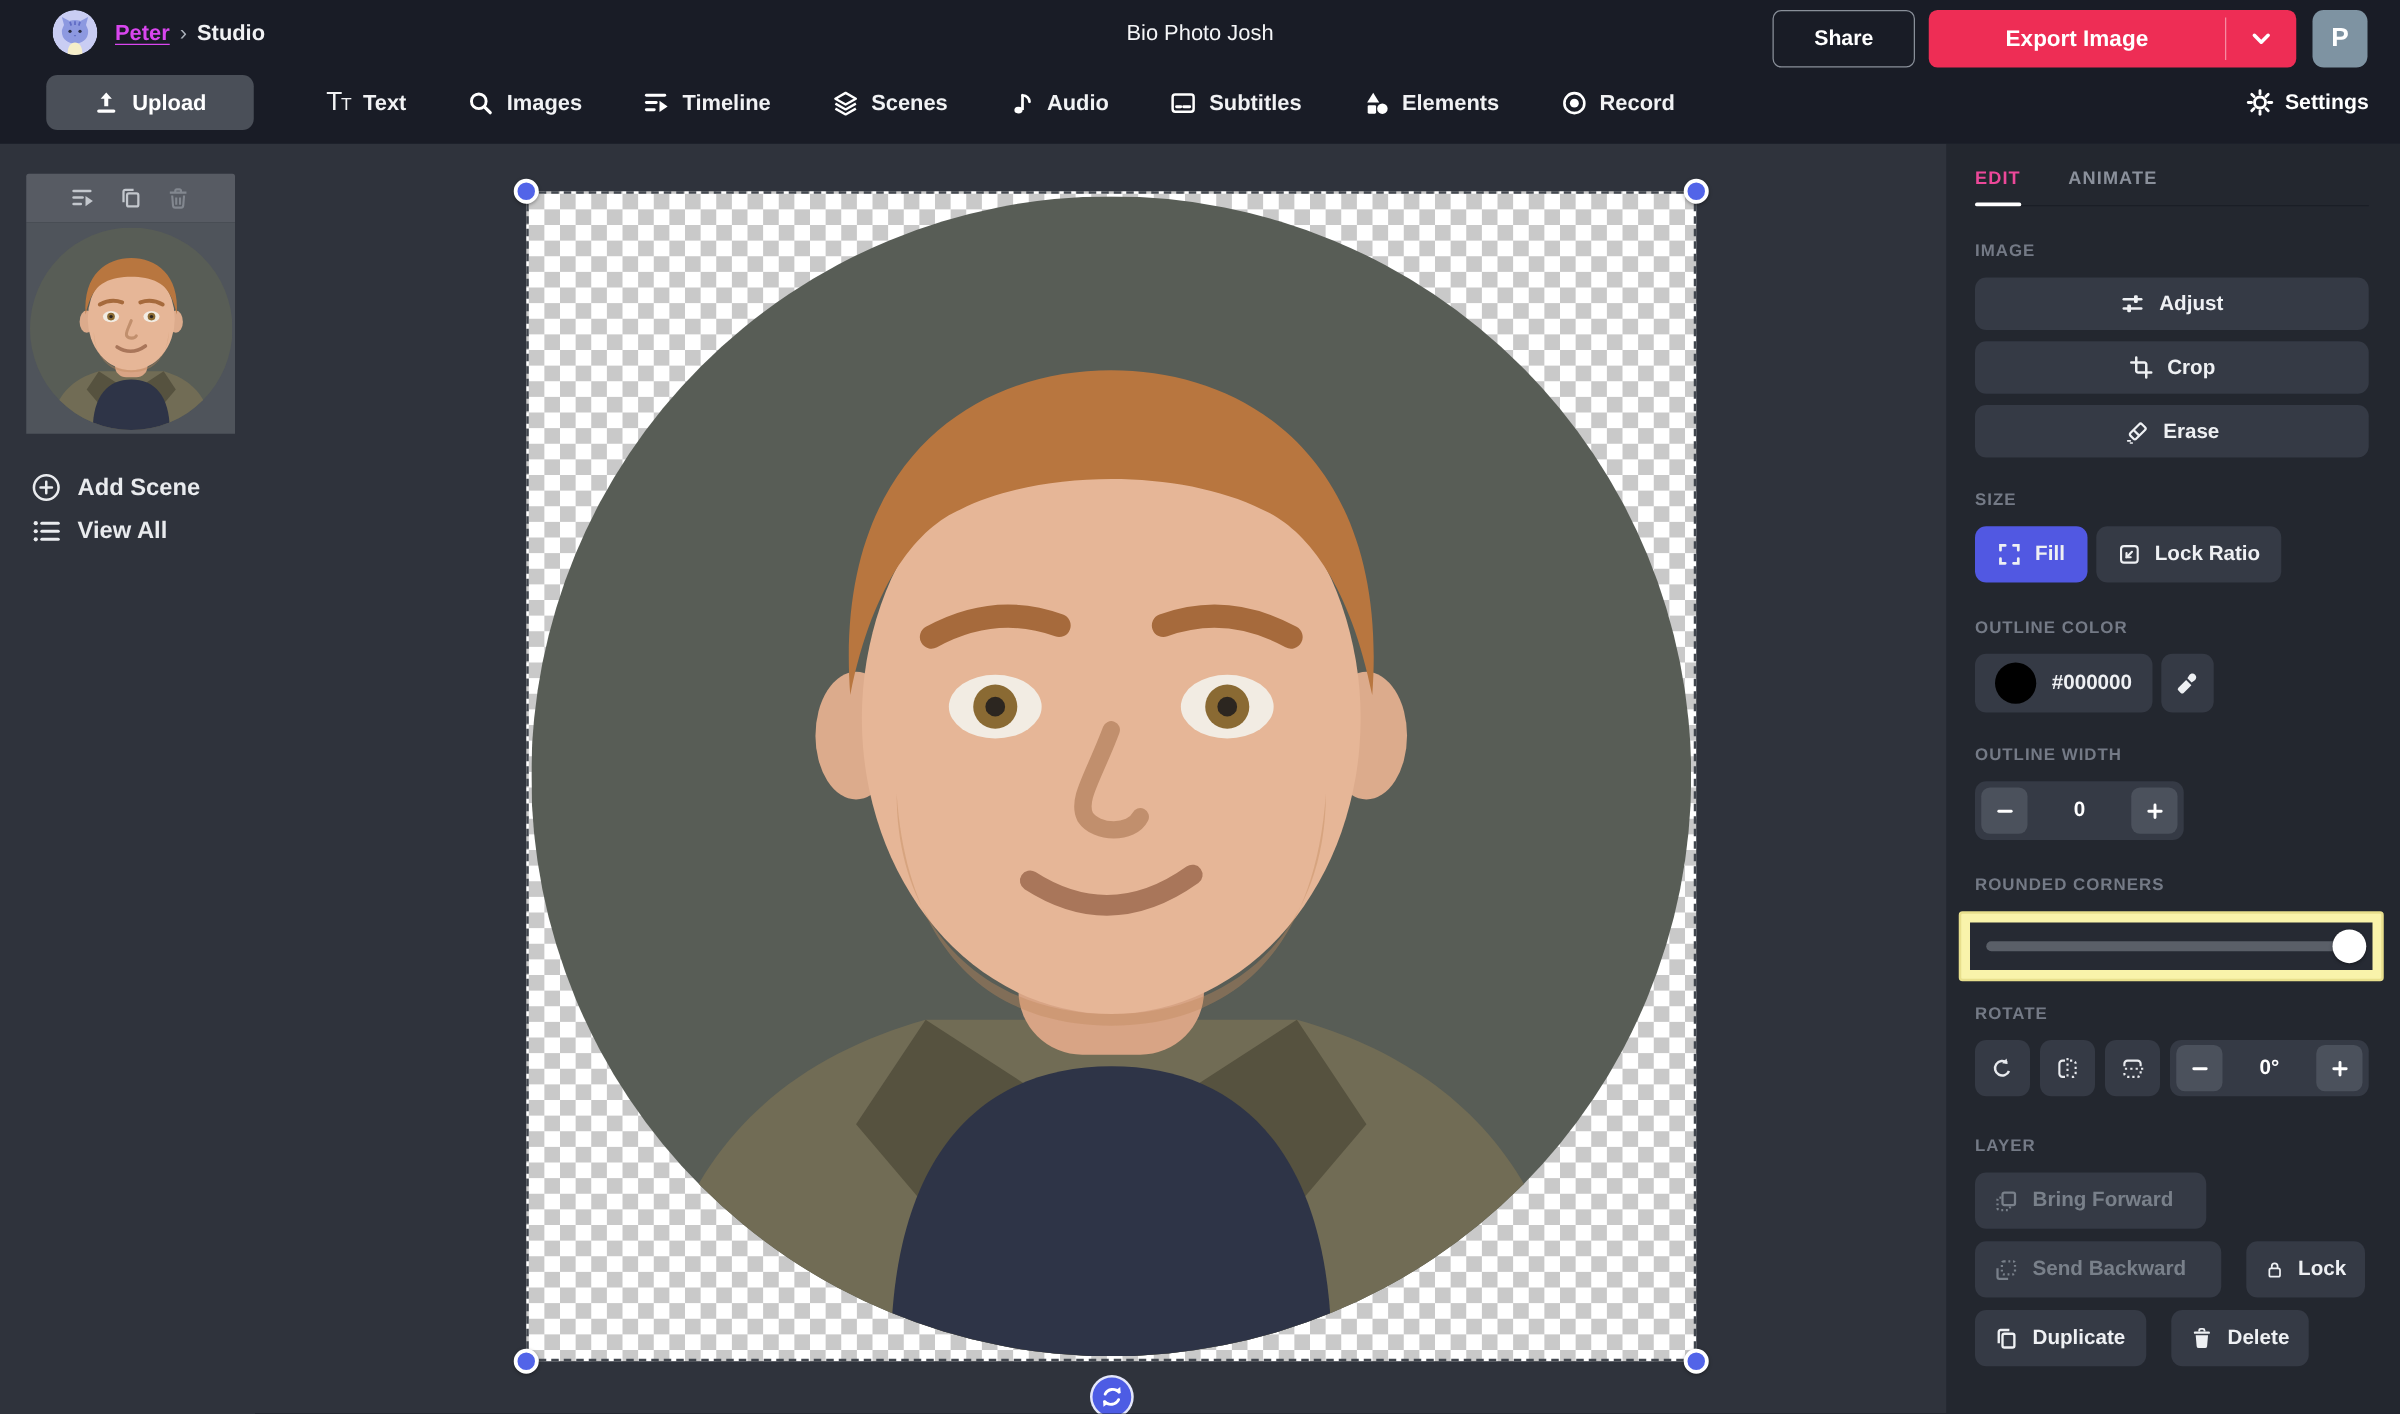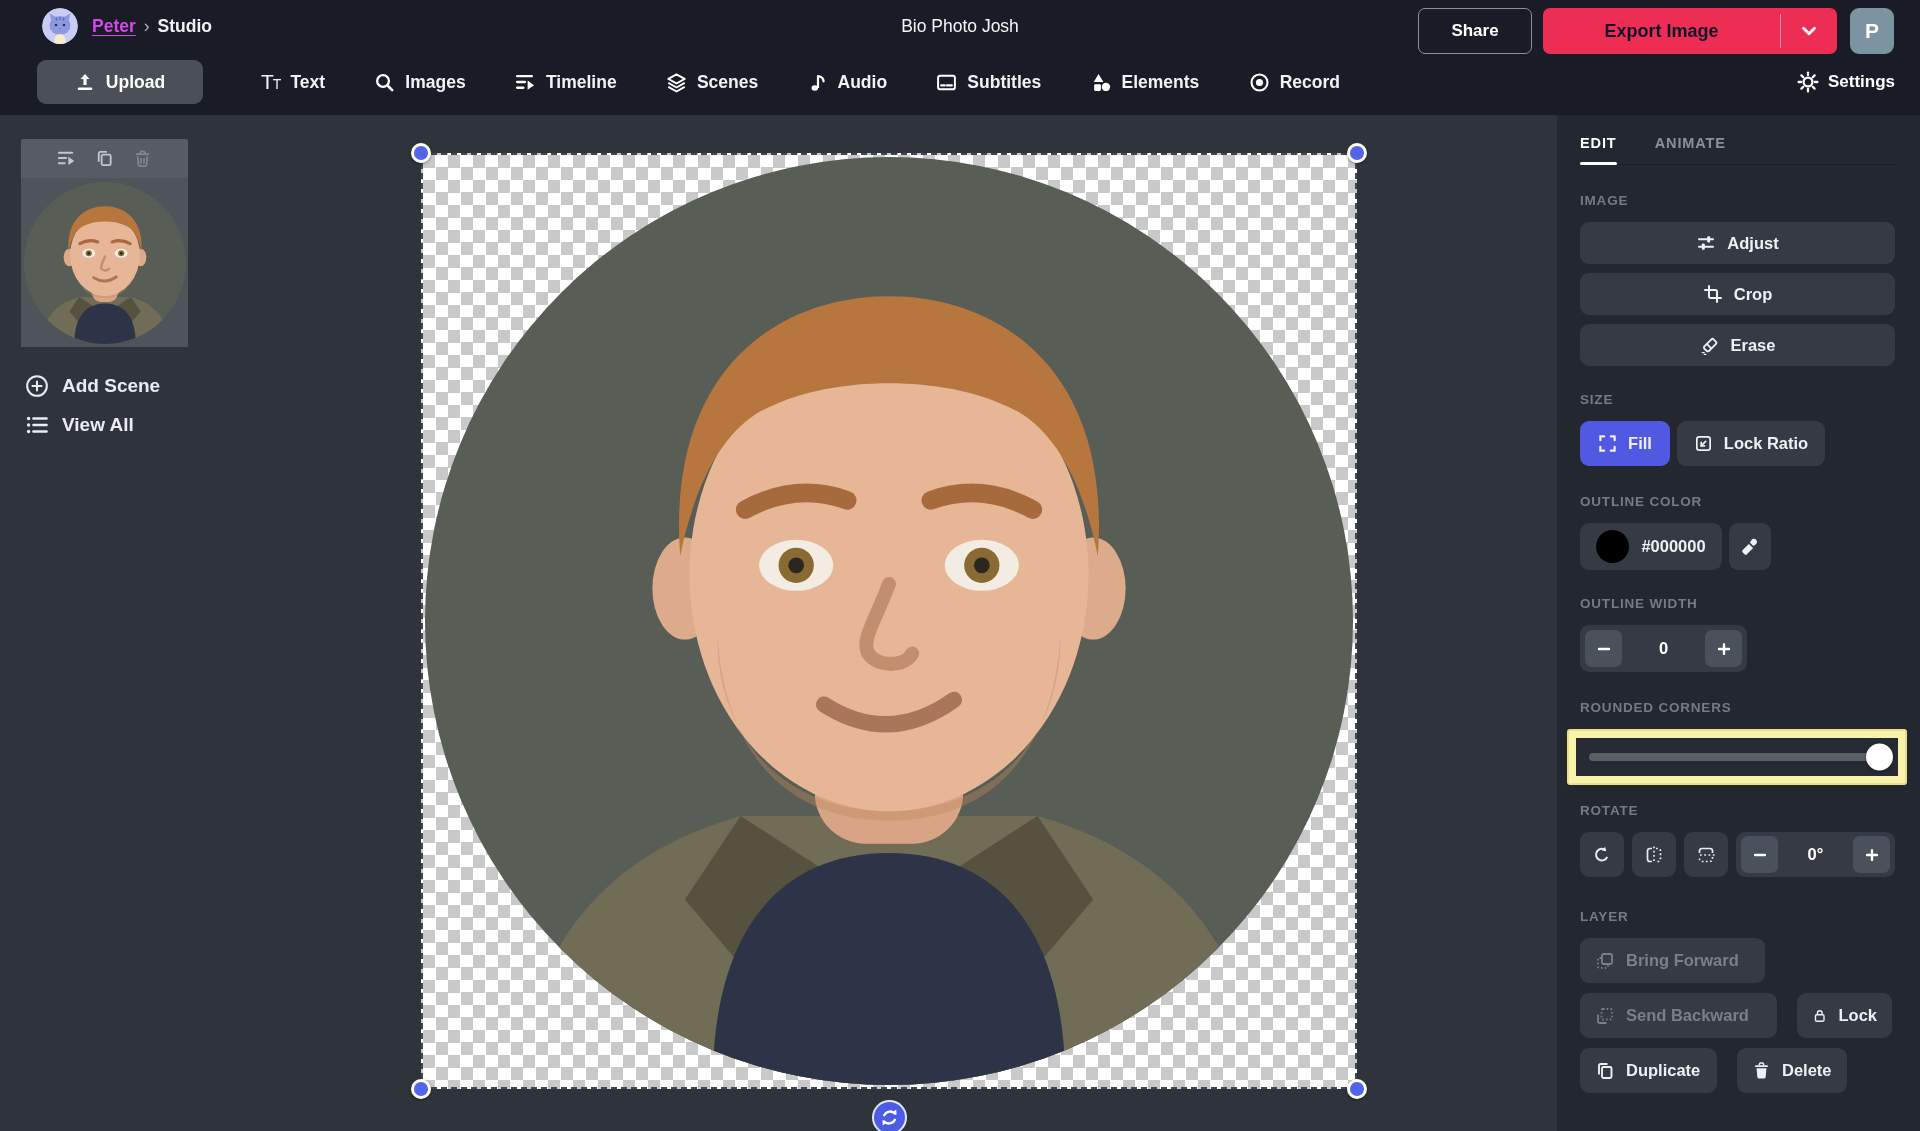--- a/index.html
+++ b/index.html
@@ -13,57 +13,57 @@
 
   
   .topbar { position:absolute; left:0; top:0; width:1920px; height:115px; background:#191c26; z-index:5; }
   .avatar-cat { position:absolute; left:42px; top:8px; width:36px; height:36px; border-radius:50%; overflow:hidden; }
   .breadcrumb { position:absolute; left:92px; top:0; height:52px; display:flex; align-items:center; gap:8px; font-size:17.5px; font-weight:700; }
   .breadcrumb .user { color:#d946ef; text-decoration:underline; text-underline-offset:3px; cursor:pointer; }
   .breadcrumb .sep { color:#aab0b9; font-weight:400; }
   .doc-title { position:absolute; left:0; top:0; width:1920px; height:52px; display:flex; align-items:center; justify-content:center; font-size:17.5px; color:#f4f5f7; pointer-events:none; }
   .share-btn { position:absolute; left:1418px; top:8px; width:114px; height:46px; border:1.5px solid #898f99; border-radius:7px; display:flex; align-items:center; justify-content:center; font-size:17px; font-weight:600; color:#fff; background:transparent; cursor:pointer; }
   .export-btn { position:absolute; left:1543px; top:8px; width:294px; height:46px; border-radius:7px; background:#ee2d55; display:flex; align-items:stretch; cursor:pointer; }
-  .export-label { flex:1; display:flex; align-items:center; justify-content:center; font-size:18px; font-weight:700; color:#0f172a; }
+  .export-label { flex:1; display:flex; align-items:center; justify-content:center; font-size:18px; font-weight:700; color:#ffffff; }
   .export-divider { width:1px; background:rgba(255,255,255,.45); margin:6px 0; }
   .export-caret { width:56px; display:flex; align-items:center; justify-content:center; color:#fff; }
   .p-avatar { position:absolute; left:1850px; top:8px; width:44px; height:46px; border-radius:9px; background:#7e93a2; display:flex; align-items:center; justify-content:center; font-size:21px; font-weight:700; color:#fff; cursor:pointer; }
 
   .upload-btn { position:absolute; left:37px; top:60px; width:166px; height:44px; border-radius:9px; background:#4a4f58; display:flex; align-items:center; justify-content:center; gap:11px; font-size:17.5px; font-weight:700; color:#fff; cursor:pointer; }
   .main-nav { position:absolute; left:244px; top:60px; width:1096px; height:44px; display:flex; align-items:center; justify-content:space-between; }
   .nav-item { display:flex; align-items:center; gap:10px; font-size:17.5px; font-weight:600; color:#f1f2f4; cursor:pointer; white-space:nowrap; }
   .tt-icon { font-weight:400; letter-spacing:-1px;margin-left:17px; }
   .tt-icon .big { font-size:21px; } .tt-icon .small { font-size:14px; }
   .settings-item { position:absolute; right:25px; top:60px; height:44px; display:flex; align-items:center; gap:9px; font-size:17px; font-weight:600; color:#fff; cursor:pointer; }
 
   
   .scene-thumb { position:absolute; left:21px; top:139px; width:167px; cursor:pointer; }
   .scene-strip { height:39px; background:#575b63; border-radius:2px 2px 0 0; display:flex; align-items:center; justify-content:center; gap:19px; }
   .scene-strip .ic { color:#c3c7cd; }
   .scene-strip .ic.dim { color:#82878f; }
   .scene-img { position:relative; height:169px; background:#4f545b; overflow:hidden; }
   .scene-circle { position:absolute; left:50%; top:50%; width:162px; height:162px; transform:translate(-50%,-50%); border-radius:50%; overflow:hidden; }
   .side-row { position:absolute; left:25px; display:flex; align-items:center; gap:13px; font-size:19px; font-weight:600; color:#e9ebee; cursor:pointer; height:32px; }
-  .side-row.add { top:370px; } .side-row.view { top:409px; }
+  .side-row.add { top:370px;align-items:flex-end; } .side-row.view { top:409px; }
 
   
   .canvas { position:absolute; left:421px; top:153px; width:936px; height:936px;
     background-image:conic-gradient(#ffffff 90deg, #c9c9c9 90deg 180deg, #ffffff 180deg 270deg, #c9c9c9 270deg);
     background-size:25px 25px; border:2px dashed #42474f; }
   .photo-circle { position:absolute; inset:2px; border-radius:50%; overflow:hidden; }
   .handle { position:absolute; width:20px; height:20px; border-radius:50%; background:#5264e8; border:3px solid #fff; box-shadow:0 1px 3px rgba(0,0,0,.35); z-index:4; cursor:pointer; }
   .h-tl { left:411px; top:143px; } .h-tr { left:1347px; top:143px; }
   .h-bl { left:411px; top:1079px; } .h-br { left:1347px; top:1079px; }
   .rotate-handle { position:absolute; left:872px; top:1100px; width:35px; height:35px; border-radius:50%; background:#4d5ce4; border:2px solid rgba(255,255,255,.85); display:flex; align-items:center; justify-content:center; z-index:4; cursor:pointer; }
 
   
   .panel { position:absolute; left:1557px; top:115px; width:363px; height:1016px; background:#23272f; padding:0 25px 0 23px; }
   .tabbar { display:flex; gap:38px; padding-top:20px; border-bottom:1px solid #1a1e26; }
   .tab { font-size:14.5px; font-weight:700; letter-spacing:.9px; padding-bottom:13px; cursor:pointer; }
-  .tab.active { color:#ffffff; position:relative; }
+  .tab.active { color:#ec4899; position:relative; }
   .tab.active::after { content:""; position:absolute; left:0; right:0; bottom:-1px; height:3px; background:#fff; border-radius:2px; }
   .tab.inactive { color:#8a909b; }
   .sec-label { font-size:13.5px; font-weight:700; letter-spacing:.8px; color:#747a86; }
   .mt28 { margin-top:28px; } .mt26 { margin-top:26px; } .mt18 { margin-top:18px; } .mt32 { margin-top:32px; }
   .btn { background:#353a45; border-radius:9px; color:#eef0f3; display:flex; align-items:center; justify-content:center; gap:11px; font-size:16.5px; font-weight:600; cursor:pointer; }
   .btn-wide { width:100%; height:42px; margin-top:9px; }
   .btn-wide.first { margin-top:14px; }
   .row { display:flex; gap:7px; margin-top:14px; }
   .btn-fill { width:90px; height:45px; background:#5158e2; }
   .btn-lockratio { width:148px; height:45px; }

